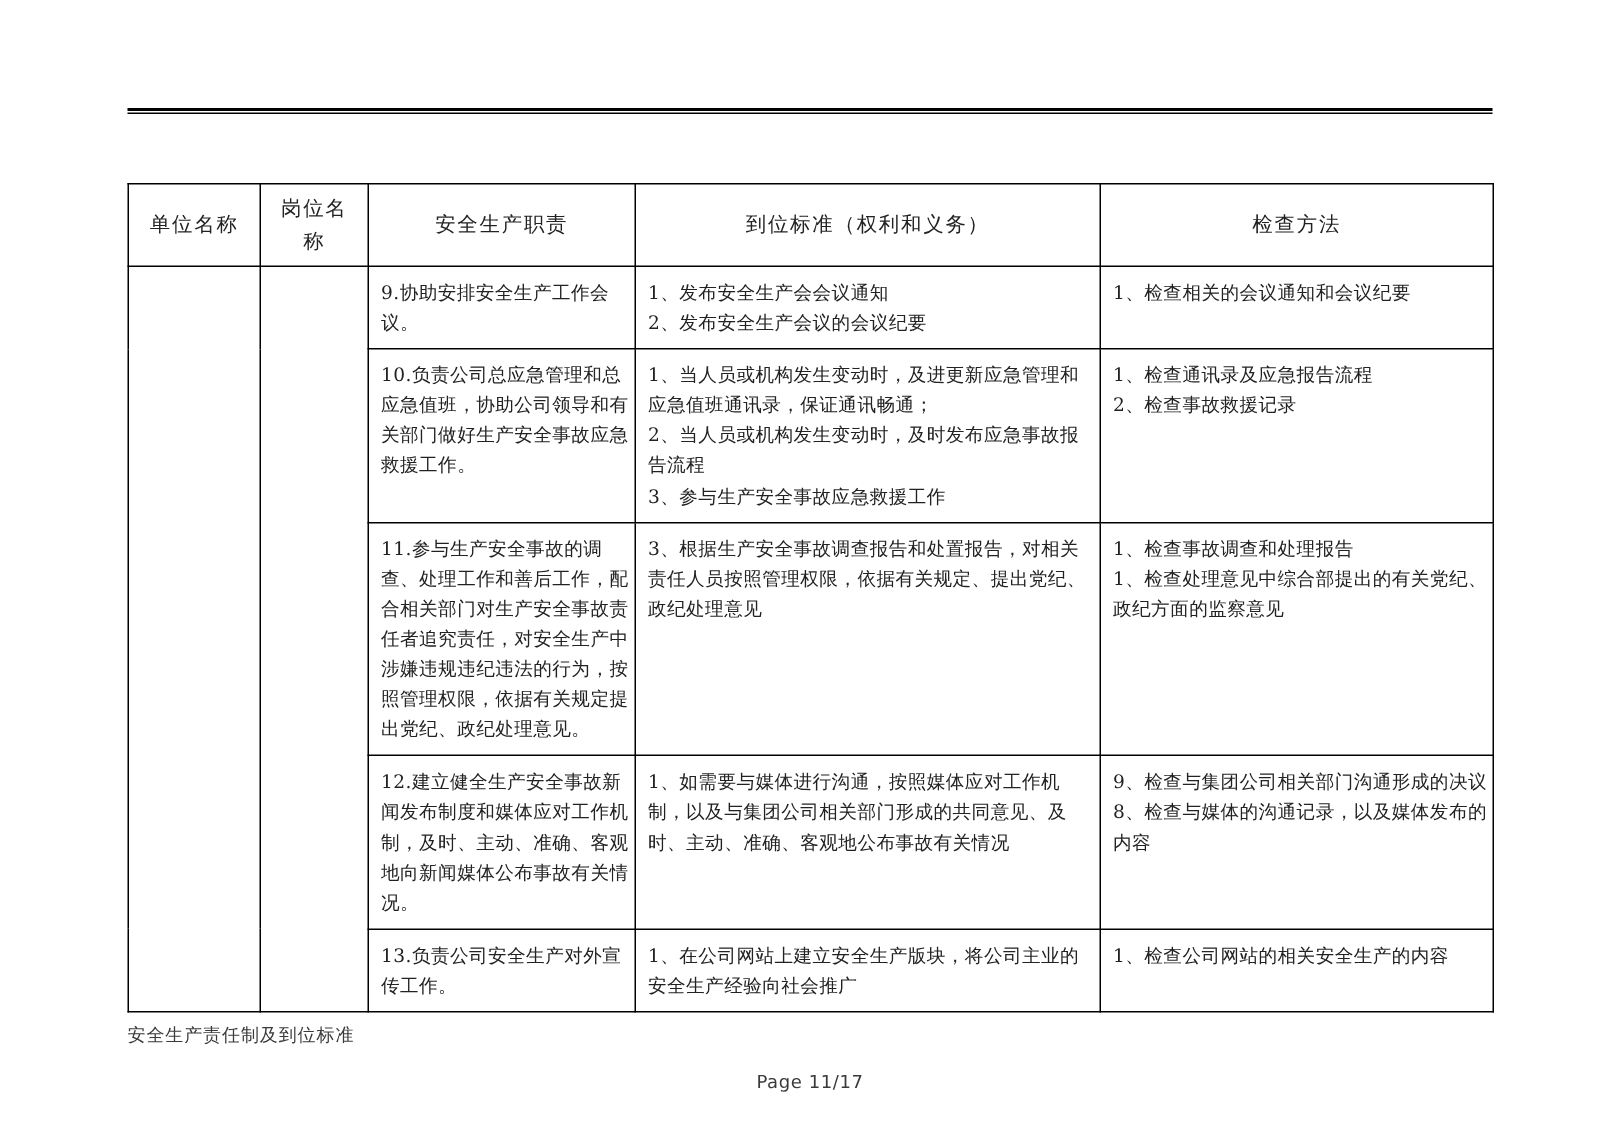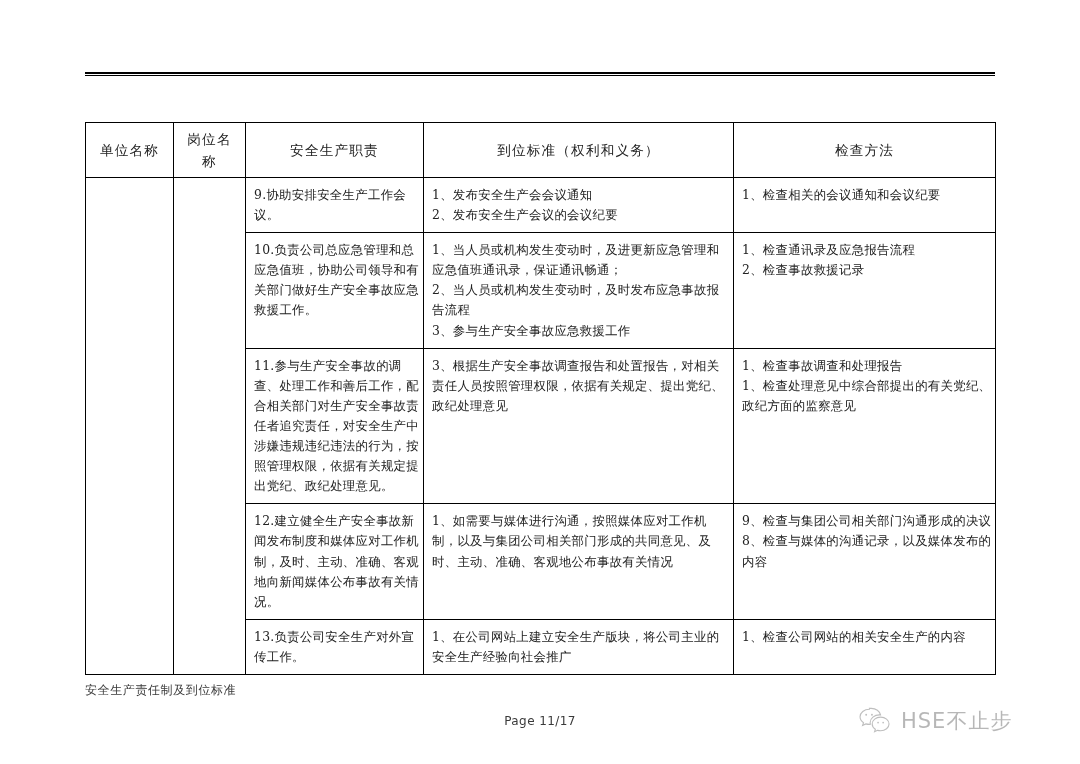--- a/index.html
+++ b/index.html
@@ -230,27 +230,14 @@
 
       </tbody>
     </table>
   </div>
 
   <div class="doc-footer">
     <div class="f-left">安全生产责任制及到位标准</div>
     <div class="f-center">Page 11/17</div>
   </div>
 
-  <div class="watermark">
-    <span class="wm-logo">
-      <svg viewBox="0 0 40 34" width="34" height="30" aria-hidden="true">
-        <path d="M13.4 3.2C7.3 3.2 2.4 7.2 2.4 12.1c0 2.8 1.6 5.3 4.1 6.9l-1.1 3.3 3.8-1.9c1.3.4 2.7.6 4.2.6.4 0 .8 0 1.2-.1-.2-.7-.3-1.4-.3-2.1 0-5 4.9-9 11-9 .4 0 .8 0 1.2.1-.8-4.4-5.4-7.7-10.9-7.7h-2.2z" fill="none" stroke="#666" stroke-width="1.3"></path>
-        <circle cx="9.6" cy="9.6" r="1.1" fill="#666"></circle>
-        <circle cx="16.4" cy="9.6" r="1.1" fill="#666"></circle>
-        <path d="M26.6 12.4c-5.5 0-9.9 3.6-9.9 8.1 0 2.5 1.4 4.8 3.7 6.3l-.9 2.9 3.4-1.7c1.2.3 2.4.5 3.7.5 5.5 0 9.9-3.6 9.9-8 0-4.5-4.4-8.1-9.9-8.1z" fill="none" stroke="#666" stroke-width="1.3"></path>
-        <circle cx="23.6" cy="18.9" r="1" fill="#666"></circle>
-        <circle cx="29.6" cy="18.9" r="1" fill="#666"></circle>
-      </svg>
-    </span>
-    <span class="wm-text">HSE不止步</span>
-  </div>
 
 </div>
 
 </body></html>

